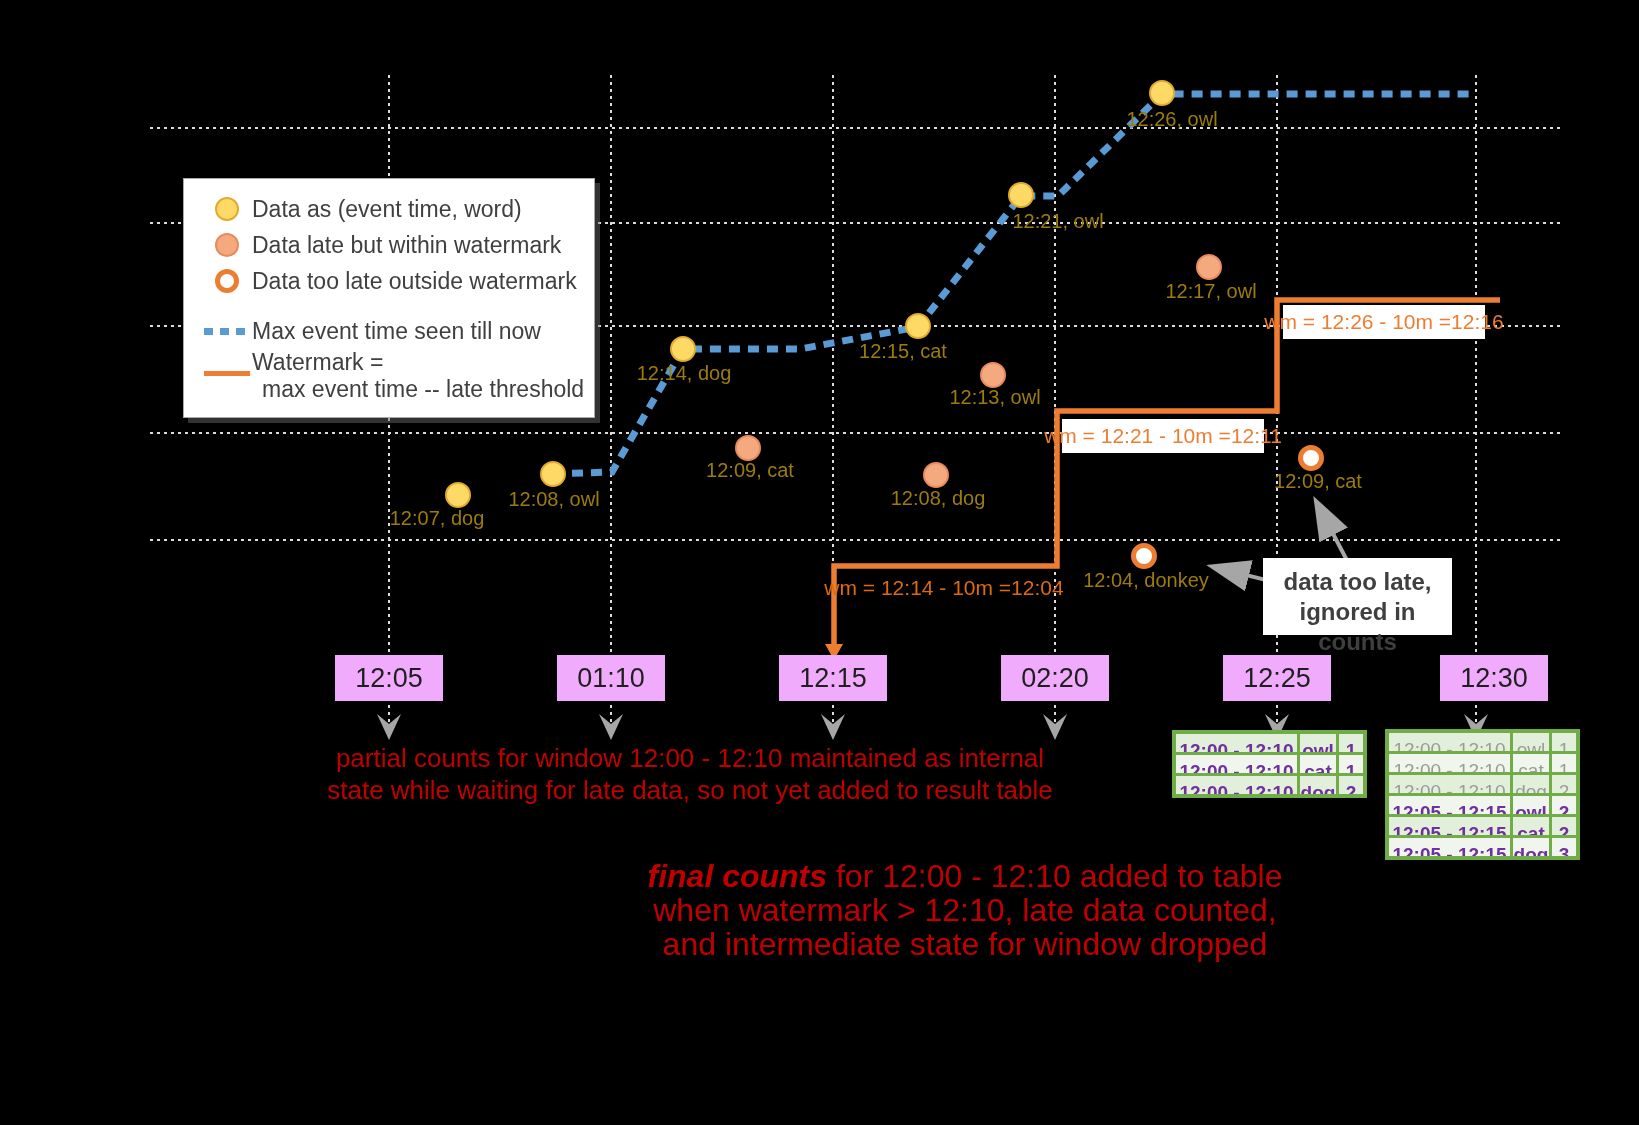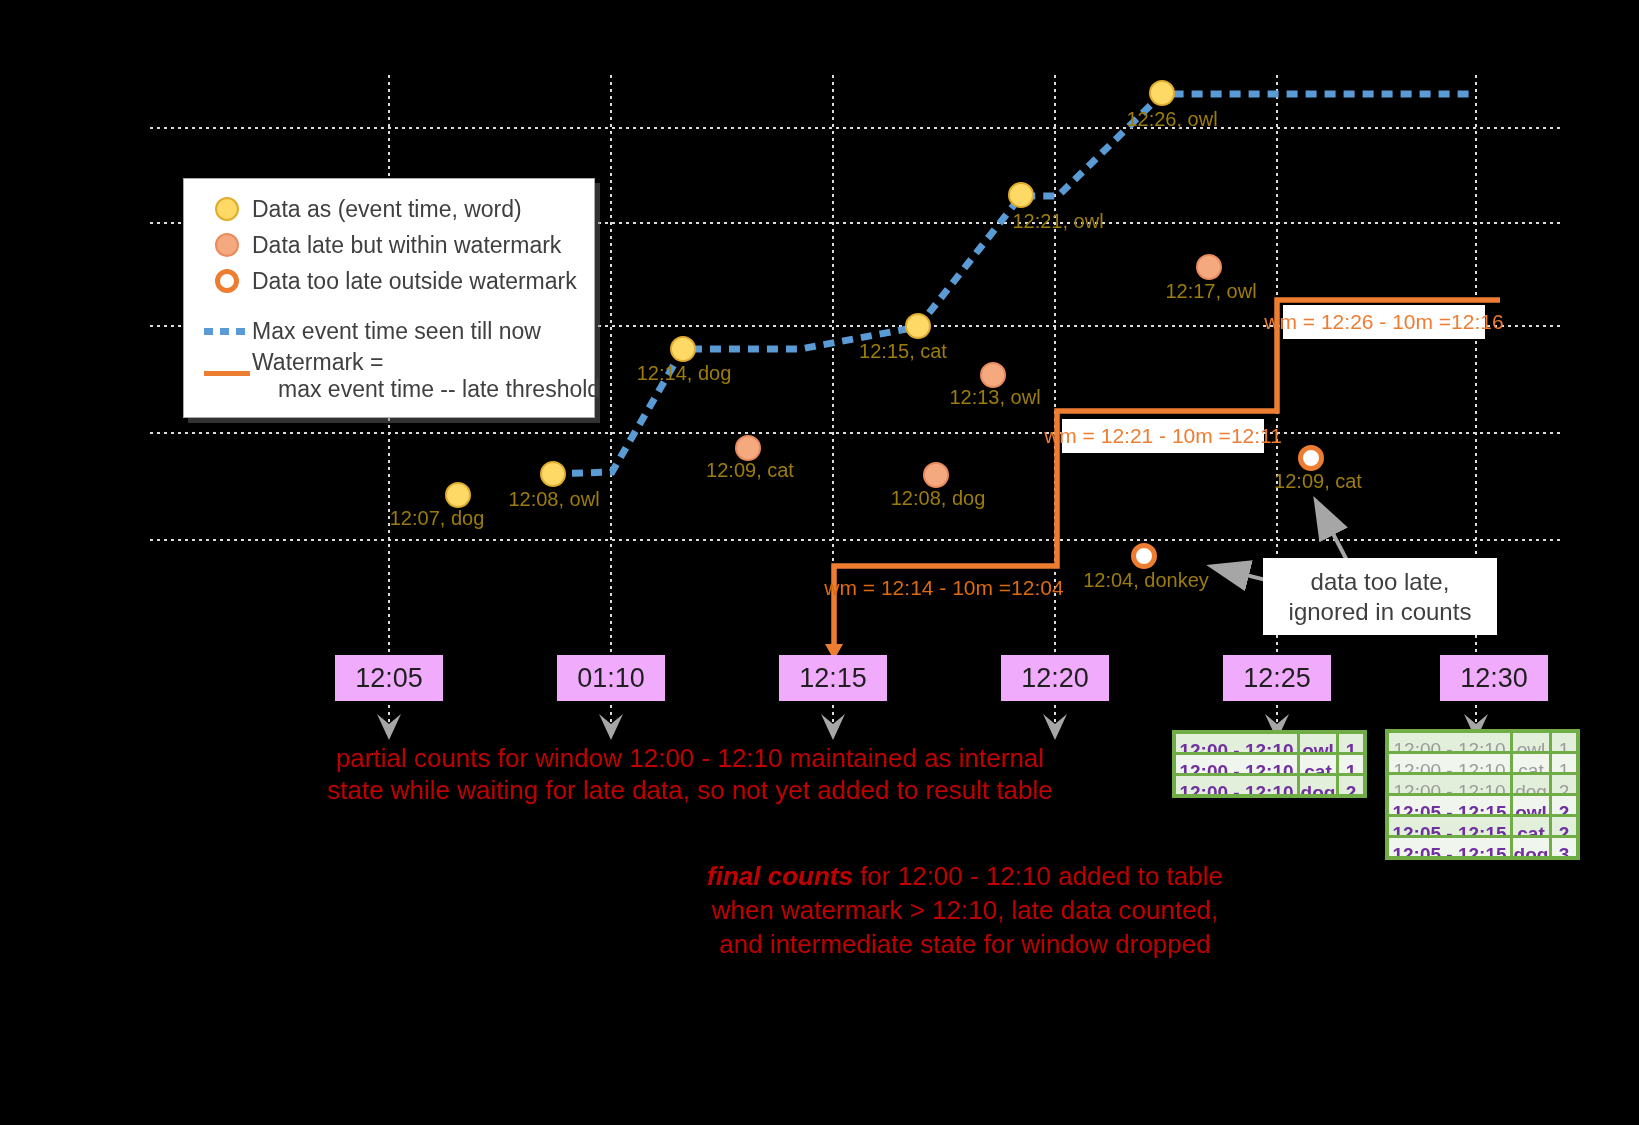--- a/index.html
+++ b/index.html
@@ -17,35 +17,35 @@
   .lg-label{white-space:nowrap;}
   .dot{width:24px;height:24px;border-radius:50%;box-sizing:border-box;}
   .dot-ontime{background:#FFD966;border:2px solid #E0AC2E;}
   .dot-late{background:#F4A97E;border:2px solid #E98B5F;}
   .dot-toolate{background:#fff;border:5px solid #ED7D31;}
   .dash-blue{width:46px;height:7px;background:repeating-linear-gradient(90deg,#5B9BD5 0 9px,transparent 9px 16px);}
   .line-orange{width:46px;height:5px;background:#ED7D31;}
   .lg-gap{height:14px;}
   .lg-wm{display:flex;align-items:flex-start;}
   .lg-wm .lg-swatch{margin-top:22px;}
-  .lg-wm-line2{margin-left:26px;}
+  .lg-wm-line2{margin-left:10px;}
 
   
   .xbox{position:absolute;width:108px;height:46px;background:#f0abfc;color:#1f1f1f;
         text-align:center;line-height:46px;font-size:27px;z-index:3;}
 
   
-  #toolate-box{position:absolute;left:1263px;top:558px;width:234px;height:77px;background:#fff;
+  #toolate-box{position:absolute;left:1263px;top:558px;width:189px;height:77px;background:#fff;
         color:#3f3f3f;font-size:24px;line-height:30px;text-align:center;z-index:3;
-        box-sizing:border-box;padding-top:9px;}
+        box-sizing:border-box;padding-top:9px;font-weight:bold;}
 
   
   .redtext{position:absolute;color:#C00000;text-align:center;z-index:3;white-space:nowrap;}
   #red1{left:300px;top:742px;width:780px;font-size:26px;line-height:32px;}
-  #red2{left:645px;top:859px;width:640px;font-size:26px;line-height:34px;}
+  #red2{left:645px;top:859px;width:640px;font-size:32px;line-height:34px;}
   #red2 .em{font-weight:bold;font-style:italic;}
 
   
   .gtable{position:absolute;display:grid;gap:3px;background:#70AD47;border:4px solid #70AD47;z-index:3;}
   .gcell{height:18px;line-height:34px;text-align:center;font-size:19px;overflow:hidden;white-space:nowrap;}
   .gcell.purple{color:#7030A0;font-weight:700;}
   .gcell.faded{color:#9b9b9b;font-weight:400;}
   .rowbg0{background:#E2EFDA;}
   .rowbg1{background:#F0F6ED;}
 </style>
@@ -147,21 +147,21 @@
         <span class="lg-label">Watermark =</span><br>
         <span class="lg-label lg-wm-line2">max event time -- late threshold</span>
       </span>
     </div>
   </div>
 
   <div id="axis-layer" class="layer">
       <div class="xbox" style="left: 335px; top: 655px;">12:05</div>
       <div class="xbox" style="left: 557px; top: 655px;">01:10</div>
       <div class="xbox" style="left: 779px; top: 655px;">12:15</div>
-      <div class="xbox" style="left: 1001px; top: 655px;">12:20</div>
+      <div class="xbox" style="left: 1001px; top: 655px;">02:20</div>
       <div class="xbox" style="left: 1223px; top: 655px;">12:25</div>
       <div class="xbox" style="left: 1422px; top: 655px; margin-left: 18px;">12:30</div>
     </div>
 
   <div id="toolate-box">
     <span>data too late,</span><br>
     <span>ignored in counts</span>
   </div>
 
   <div id="red1" class="redtext">

